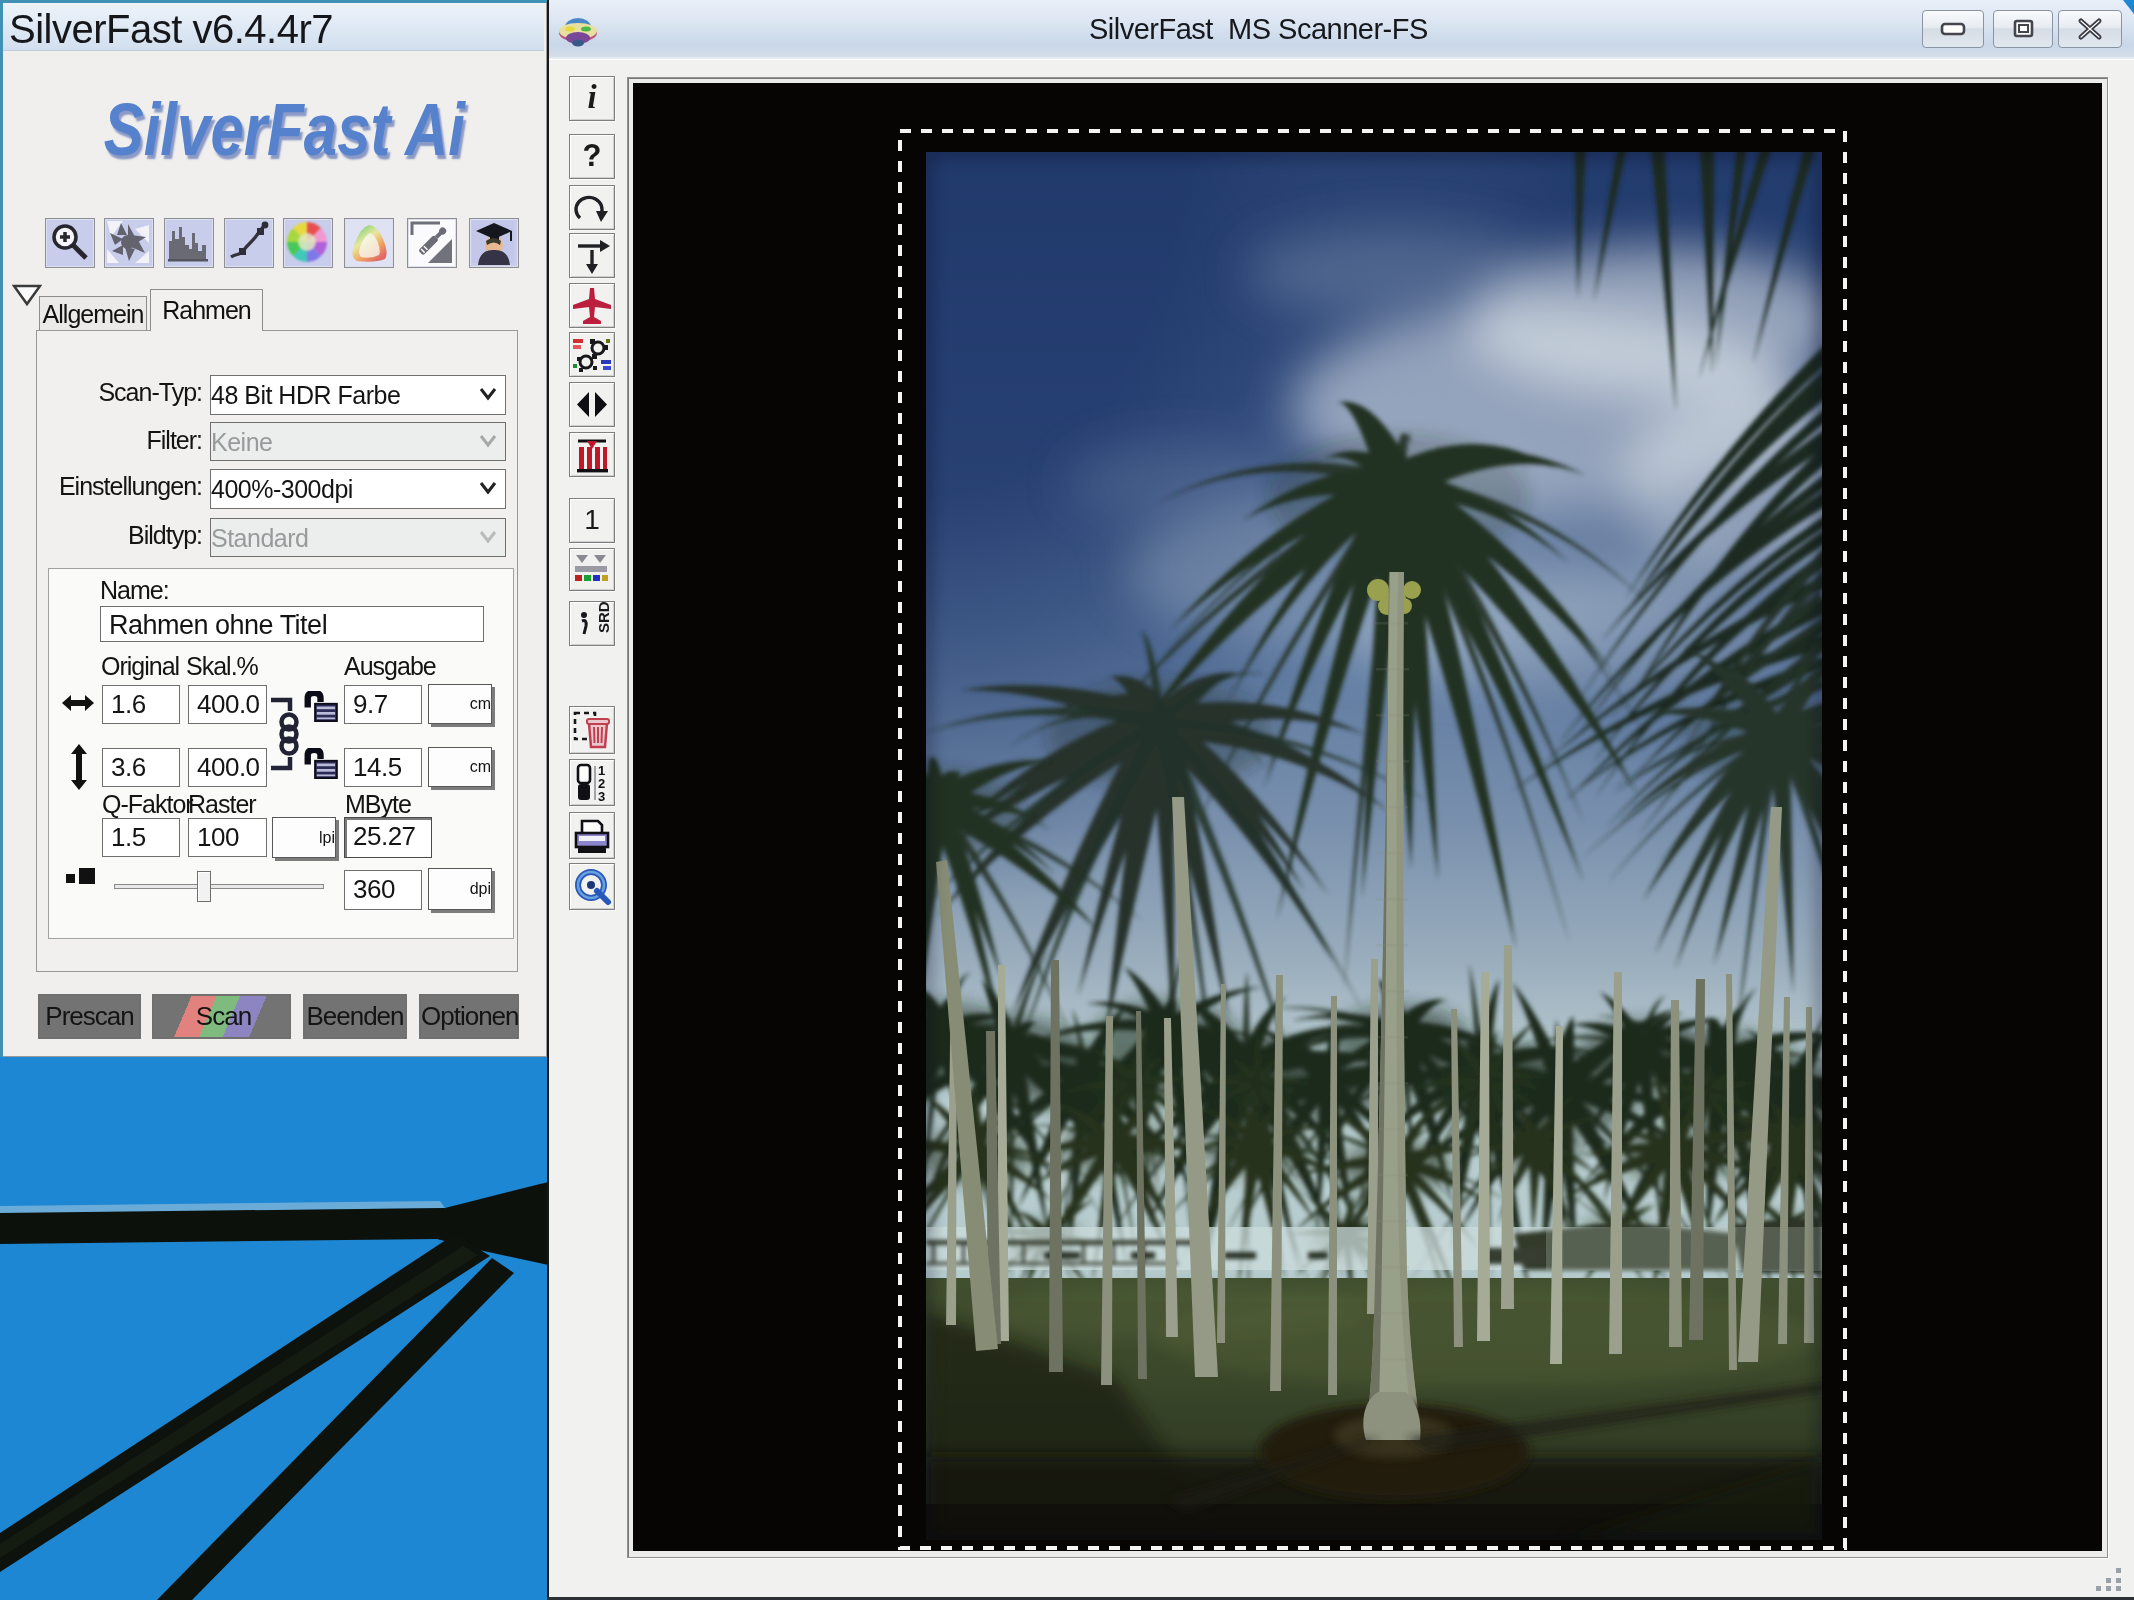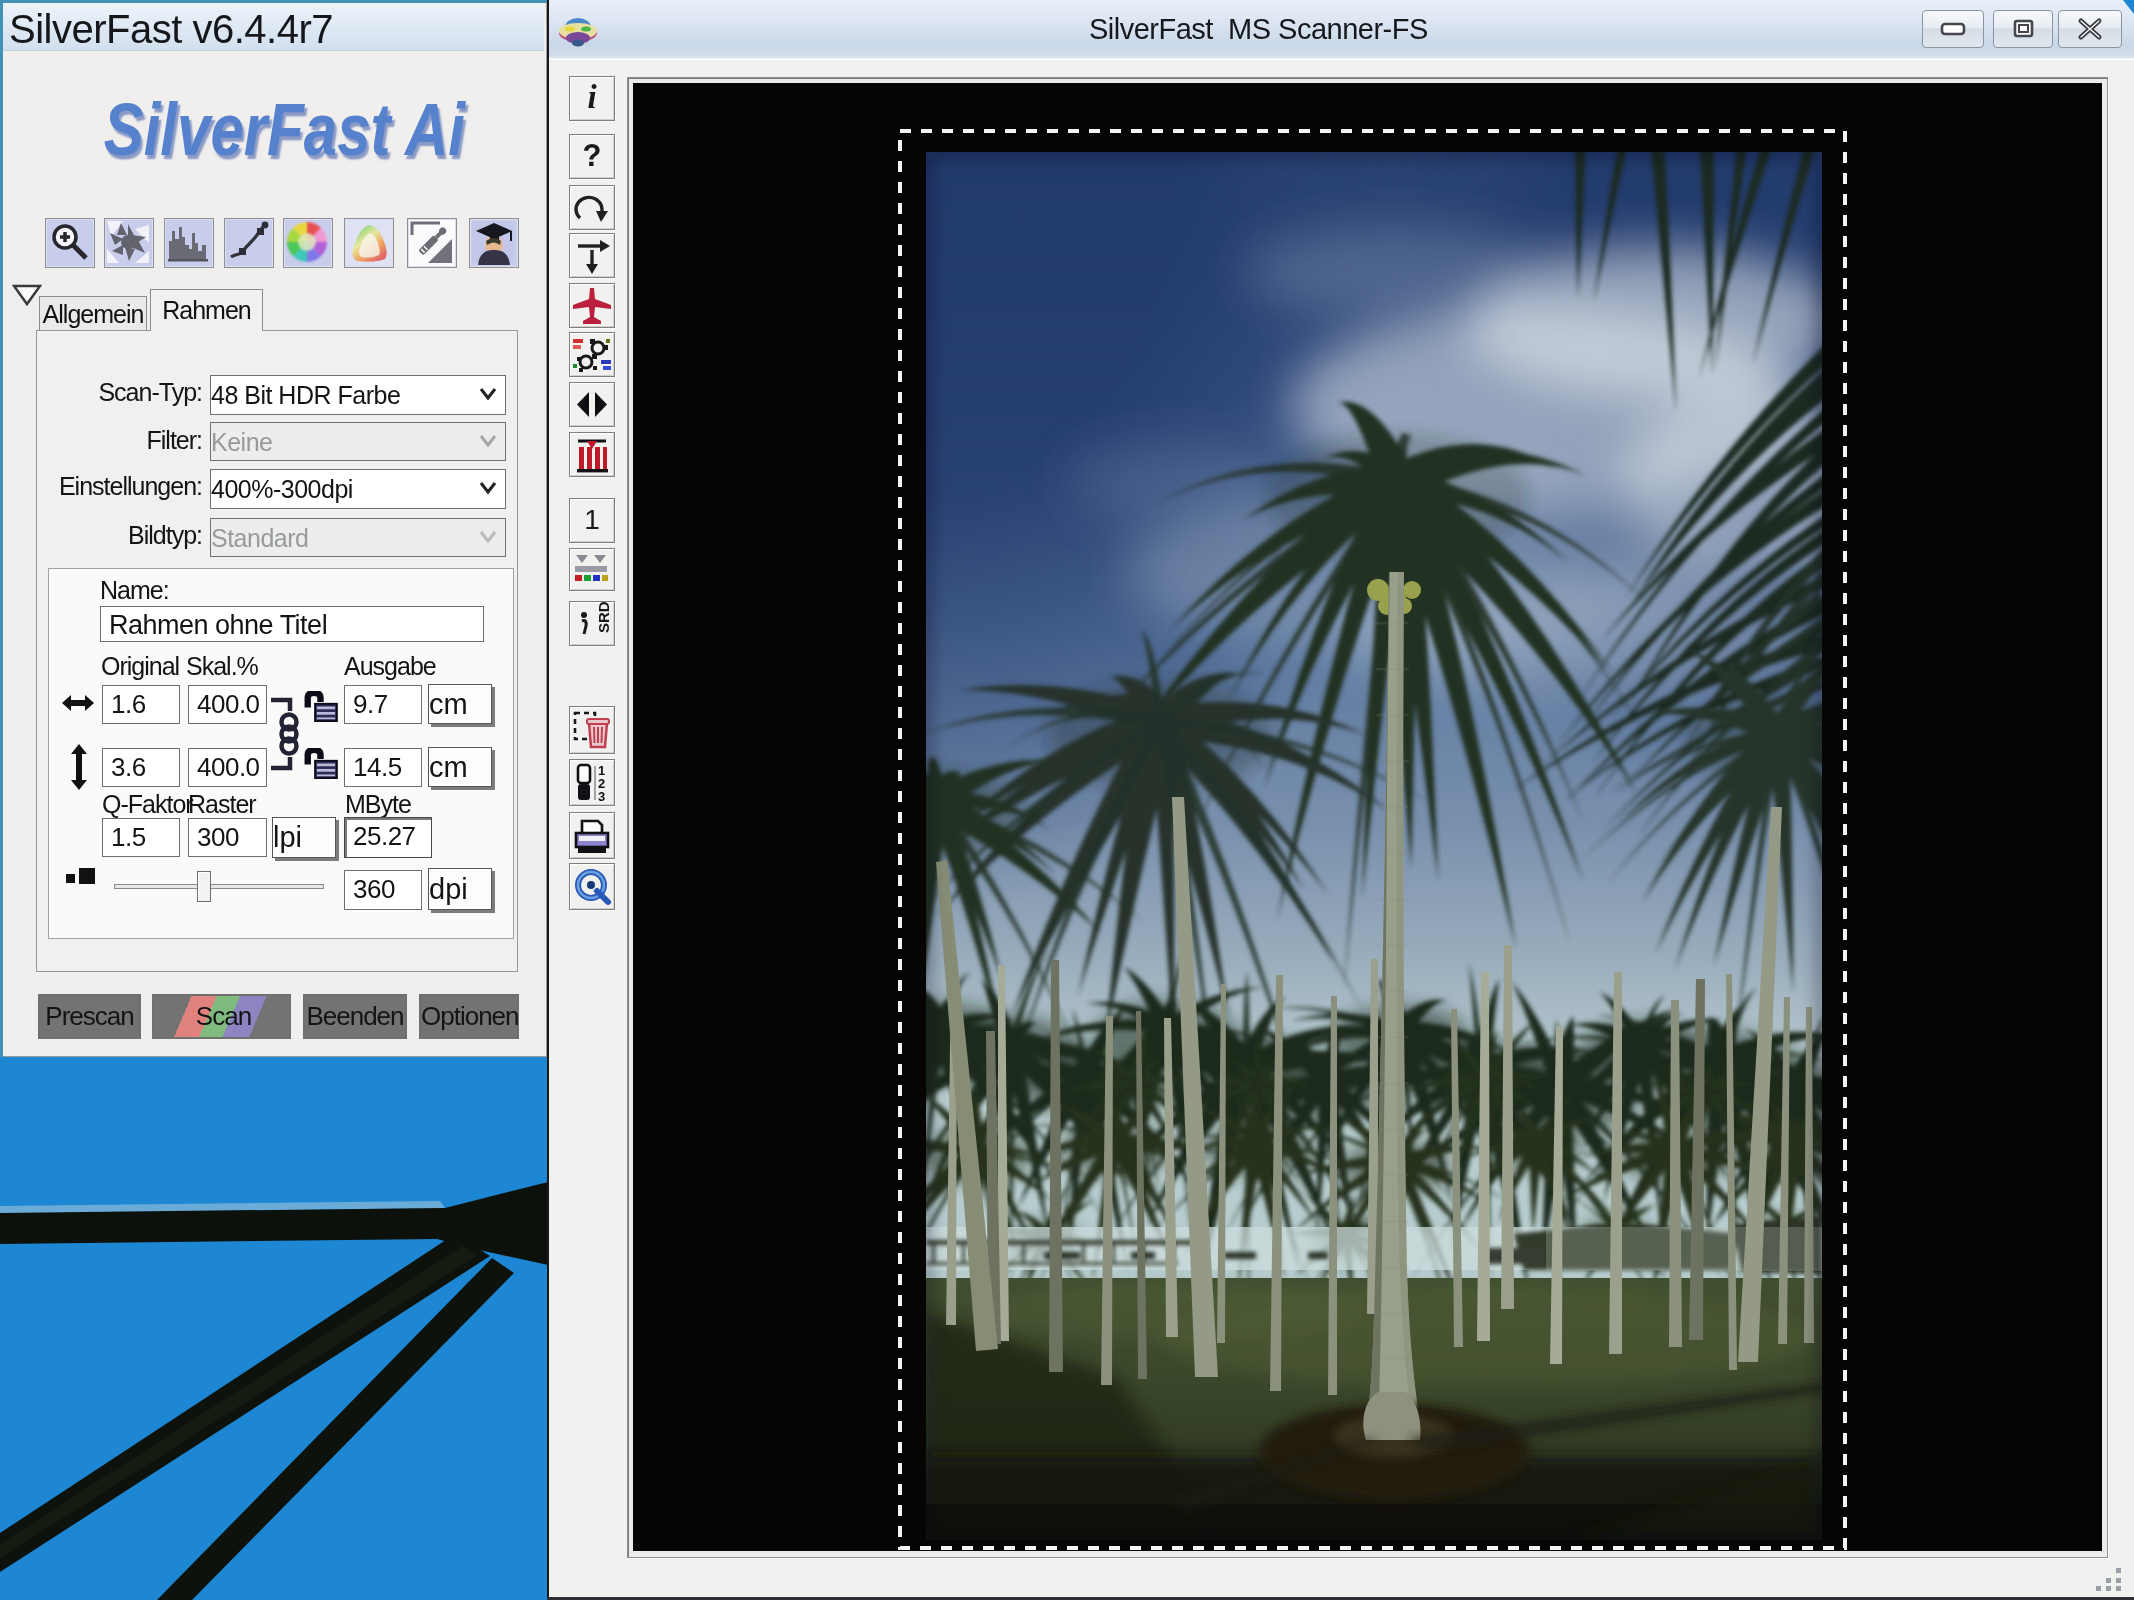--- a/index.html
+++ b/index.html
@@ -44,21 +44,21 @@
     background:#f1f0ee;border:1px solid #989898;box-sizing:border-box;}
   .lbl{position:absolute;font-size:25px;color:#141414;letter-spacing:-1px;}
   .combo{position:absolute;left:210px;width:296px;height:40px;background:#fff;
     border:1px solid #707070;box-sizing:border-box;font-size:25px;color:#141414;letter-spacing:-0.5px;
     line-height:38px;}
   .combod{background:#eceded;color:#989a9c;}
   .chev{position:absolute;right:8px;top:11px;width:18px;height:14px;}
   .field{position:absolute;background:#fff;border:1px solid #6f6f6f;box-sizing:border-box;
     font-size:26px;color:#141414;letter-spacing:-0.5px;line-height:36px;padding-left:8px;}
   .btn3d{position:absolute;background:#fdfdfd;border:1px solid #585858;box-sizing:border-box;
-    box-shadow:3px 3px 0 #7c7c7c;font-size:29px;color:#141414;text-align:left;}
+    box-shadow:3px 3px 0 #7c7c7c;font-size:16px;color:#141414;text-align:right;}
   .bbtn{position:absolute;top:994px;height:45px;background:#737373;border:2px solid #707070;
     box-sizing:border-box;font-size:26px;color:#141414;letter-spacing:-1px;text-align:center;line-height:40px;}
 </style>
 </head>
 <body>
 <div id="desktop"></div>
 <svg class="abs" style="left:0;top:1056px" width="553" height="544" viewBox="0 0 553 544">
   <rect x="0" y="0" width="553" height="544" fill="#1d87d3"></rect>
   <polygon points="0,150 440,145 445,152 0,158" fill="#9fc3dc" opacity="0.6"></polygon>
   <polygon points="0,157 445,152 460,166 437,183 0,188" fill="#0c110c"></polygon>
@@ -1101,21 +1101,21 @@
 <div class="field" style="left:102px;top:748px;width:78px;height:39px;">3.6</div>
 <div class="field" style="left:188px;top:748px;width:79px;height:39px;">400.0</div>
 <div class="field" style="left:344px;top:748px;width:78px;height:39px;">14.5</div>
 <div class="btn3d" style="left:428px;top:747px;width:64px;height:40px;line-height:38px;">cm</div>
 
 <div class="lbl" style="left:102px;top:790px;">Q-Faktor</div>
 <div class="lbl" style="left:188px;top:790px;">Raster</div>
 <div class="lbl" style="left:345px;top:790px;">MByte</div>
 
 <div class="field" style="left:102px;top:818px;width:78px;height:39px;">1.5</div>
-<div class="field" style="left:188px;top:818px;width:79px;height:39px;">300</div>
+<div class="field" style="left:188px;top:818px;width:79px;height:39px;">100</div>
 <div class="btn3d" style="left:272px;top:817px;width:64px;height:41px;line-height:39px;">lpi</div>
 <div class="field" style="left:344px;top:817px;width:88px;height:41px;box-shadow:inset 2px 2px 0 #7a7a7a;border-color:#4a4a4a;">25.27</div>
 
 <div class="field" style="left:344px;top:870px;width:78px;height:40px;">360</div>
 <div class="btn3d" style="left:428px;top:868px;width:64px;height:42px;line-height:40px;">dpi</div>
 
 <svg class="abs" style="left:60px;top:688px" width="36" height="30" viewBox="0 0 36 30">
   <path d="M2 15 L11 7 L11 12 L25 12 L25 7 L34 15 L25 23 L25 18 L11 18 L11 23 Z" fill="#111"></path>
 </svg>
 <svg class="abs" style="left:66px;top:742px" width="26" height="50" viewBox="0 0 26 50">

